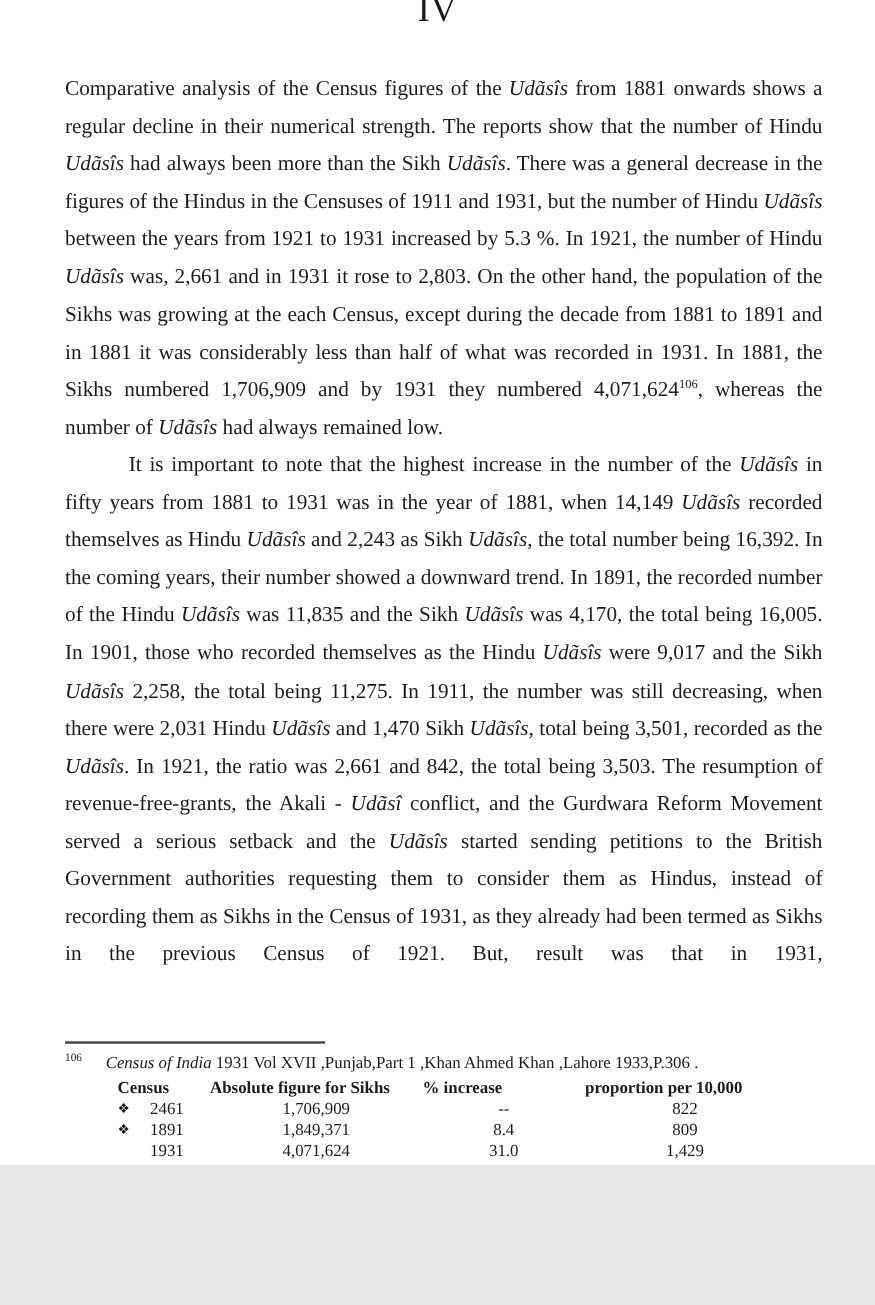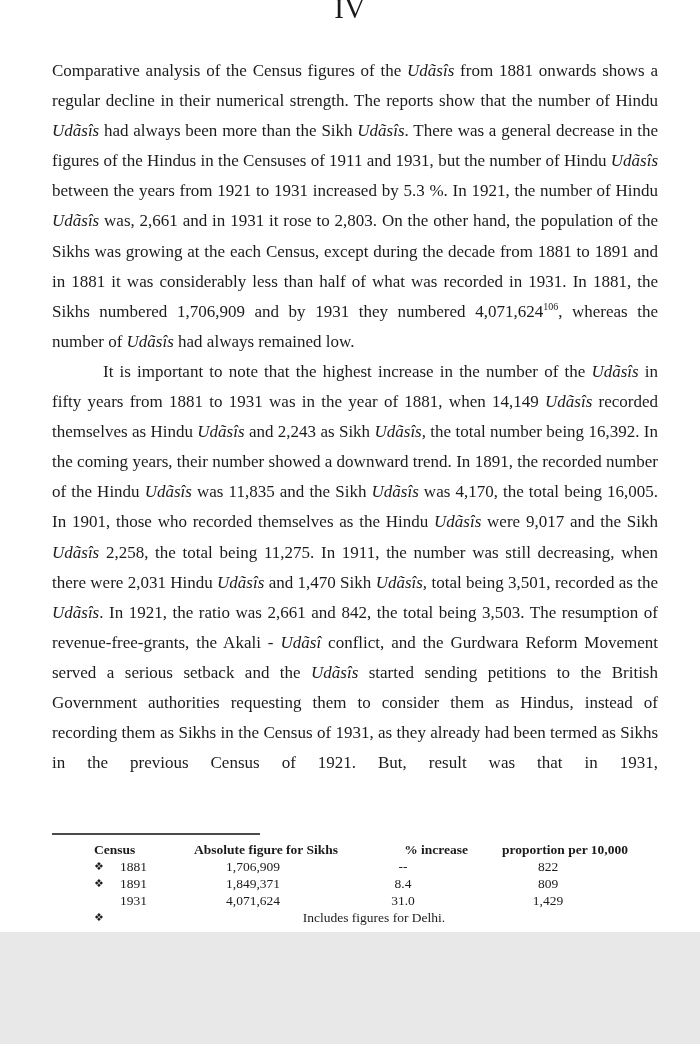--- a/index.html
+++ b/index.html
@@ -66,21 +66,21 @@
     margin: 3px 0 0 42px;
     font-size: 13.5px;
   }
   .fn-table th, .fn-table td {
     padding: 0;
     height: 17px;
     line-height: 17px;
     white-space: nowrap;
     overflow: visible;
   }
-  .fn-table th { font-weight: bold; text-align: right; }
+  .fn-table th { font-weight: bold; text-align: left; }
   .fn-table th.th-census { text-align: left; }
   .fn-table td:nth-child(1) {
     text-align: left;
     font-family: "DejaVu Sans", sans-serif;
     font-size: 11px;
   }
   .fn-table td:nth-child(2) { text-align: left; }
   .fn-table td:nth-child(3),
   .fn-table td:nth-child(4),
   .fn-table td:nth-child(5) { text-align: center; }
@@ -94,41 +94,44 @@
   <div class="chapter-heading">IV</div>
 
   <div class="body-text">
     <p class="para"><span>Comparative analysis of the Census figures of the </span><span style="font-style: italic;">Udãsîs</span><span> from 1881 onwards shows a regular decline in their numerical strength. The reports show that the number of Hindu </span><span style="font-style: italic;">Udãsîs</span><span> had always been more than the Sikh </span><span style="font-style: italic;">Udãsîs</span><span>. There was a general decrease in the figures of the Hindus in the Censuses of 1911 and 1931, but the number of Hindu </span><span style="font-style: italic;">Udãsîs</span><span> between the years from 1921 to 1931 increased by 5.3 %. In 1921, the number of Hindu </span><span style="font-style: italic;">Udãsîs</span><span> was, 2,661 and in 1931 it rose to 2,803. On the other hand, the population of the Sikhs was growing at the each Census, except during the decade from 1881 to 1891 and in 1881 it was considerably less than half of what was recorded in 1931. In 1881, the Sikhs numbered 1,706,909 and by 1931 they numbered 4,071,624</span><sup>106</sup><span>, whereas the number of </span><span style="font-style: italic;">Udãsîs</span><span> had always remained low.</span></p>
     <p class="para indent"><span>It is important to note that the highest increase in the number of the </span><span style="font-style: italic;">Udãsîs</span><span> in fifty years from 1881 to 1931 was in the year of 1881, when 14,149 </span><span style="font-style: italic;">Udãsîs</span><span> recorded themselves as Hindu </span><span style="font-style: italic;">Udãsîs</span><span> and 2,243 as Sikh </span><span style="font-style: italic;">Udãsîs,</span><span> the total number being 16,392. In the coming years, their number showed a downward trend. In 1891, the recorded number of the Hindu </span><span style="font-style: italic;">Udãsîs</span><span> was 11,835 and the Sikh </span><span style="font-style: italic;">Udãsîs</span><span> was 4,170, the total being 16,005. In 1901, those who recorded themselves as the Hindu </span><span style="font-style: italic;">Udãsîs</span><span> were 9,017 and the Sikh </span><span style="font-style: italic;">Udãsîs</span><span> 2,258, the total being 11,275. In 1911, the number was still decreasing, when there were 2,031 Hindu </span><span style="font-style: italic;">Udãsîs</span><span> and 1,470 Sikh </span><span style="font-style: italic;">Udãsîs,</span><span> total being 3,501, recorded as the </span><span style="font-style: italic;">Udãsîs</span><span>. In 1921, the ratio was 2,661 and 842, the total being 3,503. The resumption of revenue-free-grants, the Akali - </span><span style="font-style: italic;">Udãsî</span><span> conflict, and the Gurdwara Reform Movement served a serious setback and the </span><span style="font-style: italic;">Udãsîs</span><span> started sending petitions to the British Government authorities requesting them to consider them as Hindus, instead of recording them as Sikhs in the Census of 1931, as they already had been termed as Sikhs in the previous Census of 1921. But, result was that in 1931,</span></p>
   </div>
 
   <div class="footnote">
     <div class="footnote-rule"></div>
 
+    <div class="footnote-citation">
+      <sup class="fn-marker">106</sup><span><span style="font-style: italic;">Census of India</span><span> 1931 Vol XVII ,Punjab,Part 1 ,Khan Ahmed Khan ,Lahore 1933,P.306 .</span></span>
+    </div>
 
     <table class="fn-table">
       <colgroup>
         <col style="width:26px">
         <col style="width:48px">
         <col style="width:170px">
         <col style="width:130px">
         <col style="width:160px">
       </colgroup>
       <thead>
         <tr>
           <th colspan="2" class="th-census">Census</th>
           <th>Absolute figure for Sikhs</th>
           <th>% increase</th>
           <th>proportion per 10,000</th>
         </tr>
       </thead>
       <tbody>
           <tr>
             <td>❖</td>
-            <td>1881</td>
+            <td>2461</td>
             <td>1,706,909</td>
             <td>--</td>
             <td>822</td>
           </tr>
           <tr>
             <td>❖</td>
             <td>1891</td>
             <td>1,849,371</td>
             <td>8.4</td>
             <td>809</td>

